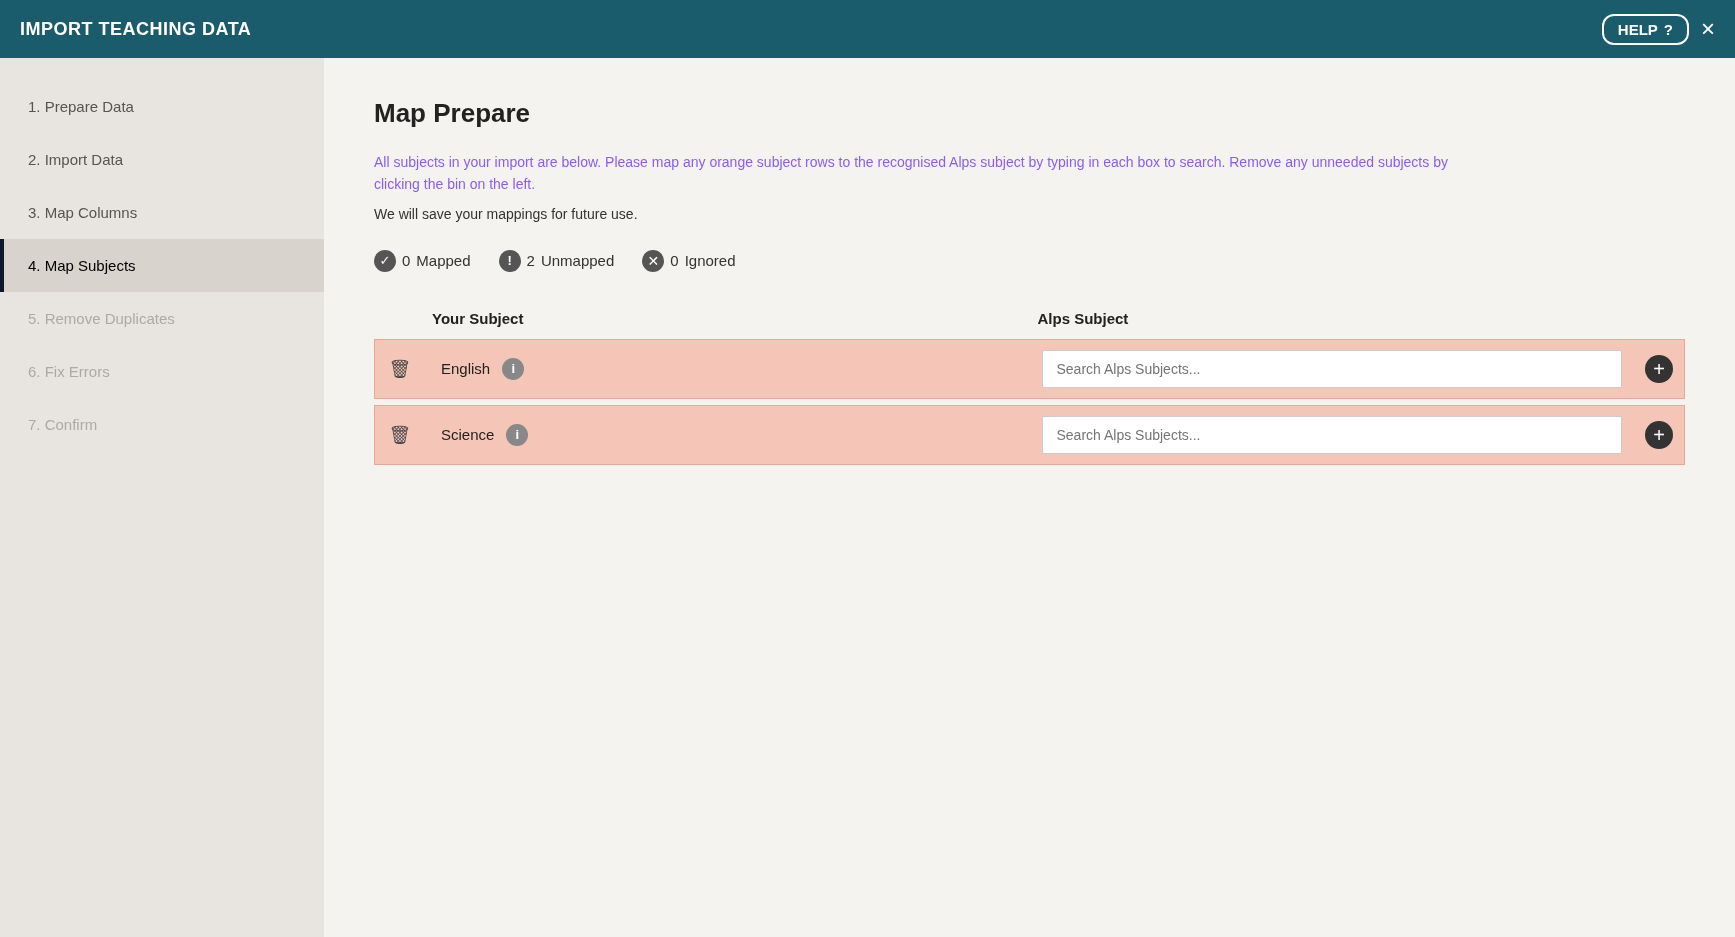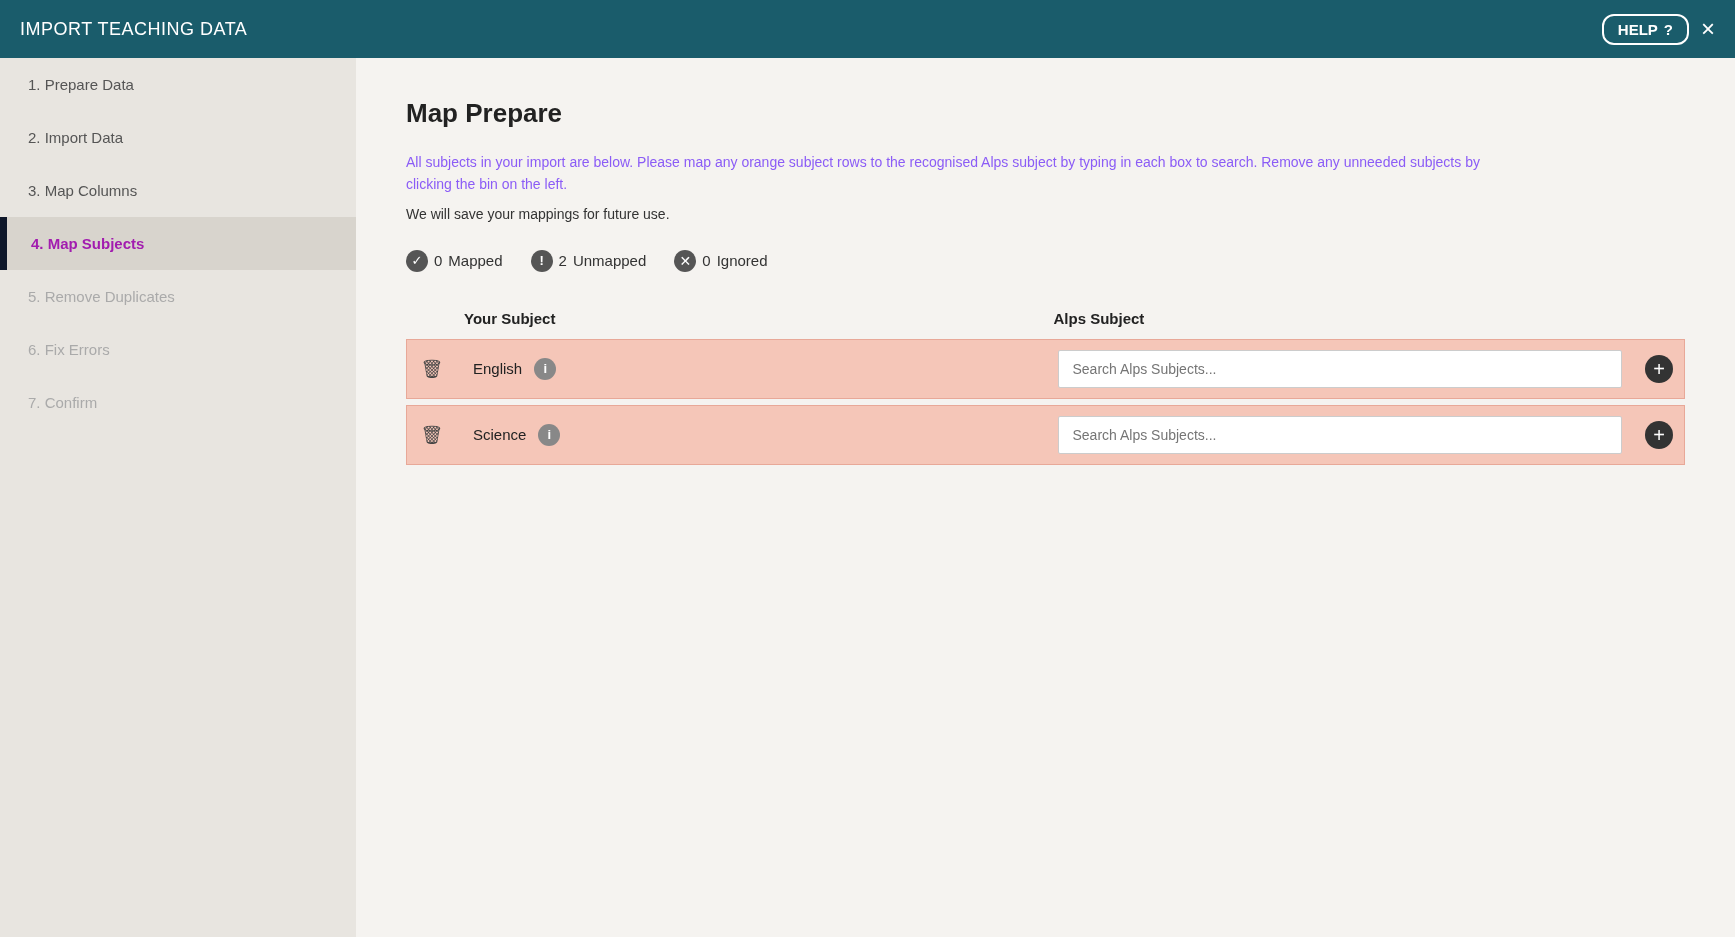--- a/index.html
+++ b/index.html
@@ -19,21 +19,21 @@
       padding: 0 20px;
       height: 58px;
       display: flex;
       align-items: center;
       justify-content: space-between;
       flex-shrink: 0;
     }
 
     .header-title {
       font-size: 18px;
-      font-weight: normal;
+      font-weight: bold;
       letter-spacing: 0.5px;
       color: white;
     }
 
     .header-right {
       display: flex;
       align-items: center;
       gap: 12px;
     }
 
@@ -60,39 +60,39 @@
       line-height: 1;
     }
 
     .body {
       display: flex;
       flex: 1;
       overflow: hidden;
     }
 
     .sidebar {
-      width: 356px;
+      width: 324px;
       background: #e8e5e0;
       flex-shrink: 0;
-      padding-top: 0;
+      padding-top: 22px;
     }
 
     .sidebar-item {
       padding: 18px 24px;
       font-size: 15px;
       color: #555;
       cursor: pointer;
       border-left: 4px solid transparent;
     }
 
     .sidebar-item.active {
       background: #d8d4cd;
-      color: #a21caf;
-      font-weight: bold;
-      border-left: 7px solid #0f172a;
+      color: #000000;
+      font-weight: normal;
+      border-left: 4px solid #0f172a;
     }
 
     .sidebar-item.disabled {
       color: #aaa;
       cursor: default;
     }
 
     .main-content {
       flex: 1;
       padding: 40px 50px;

